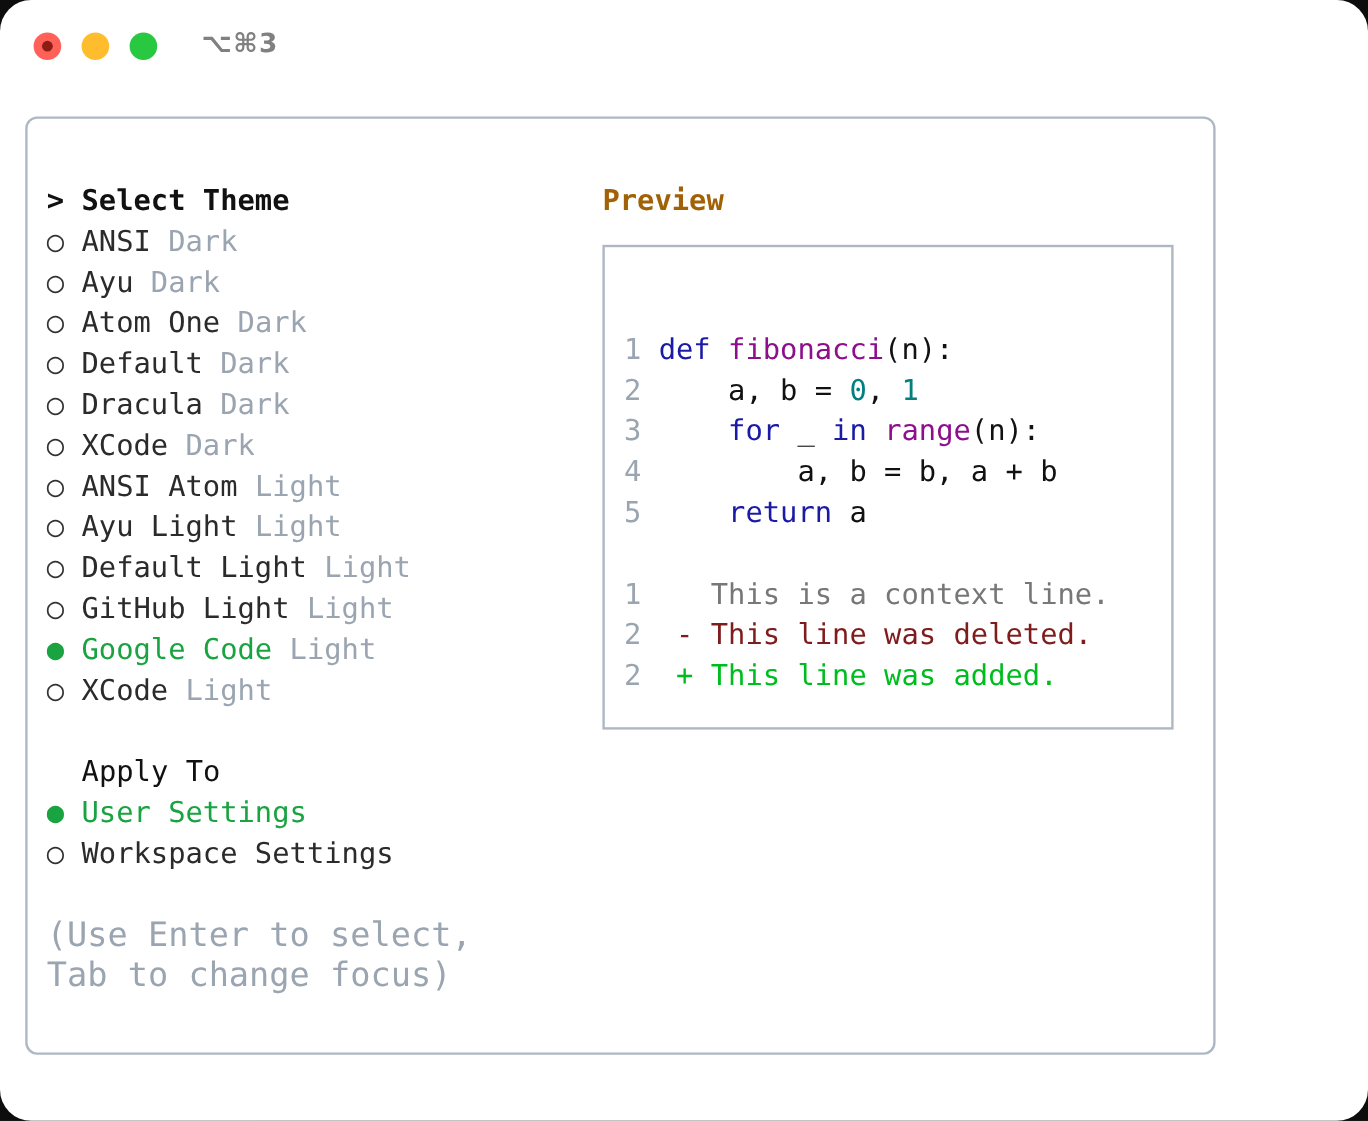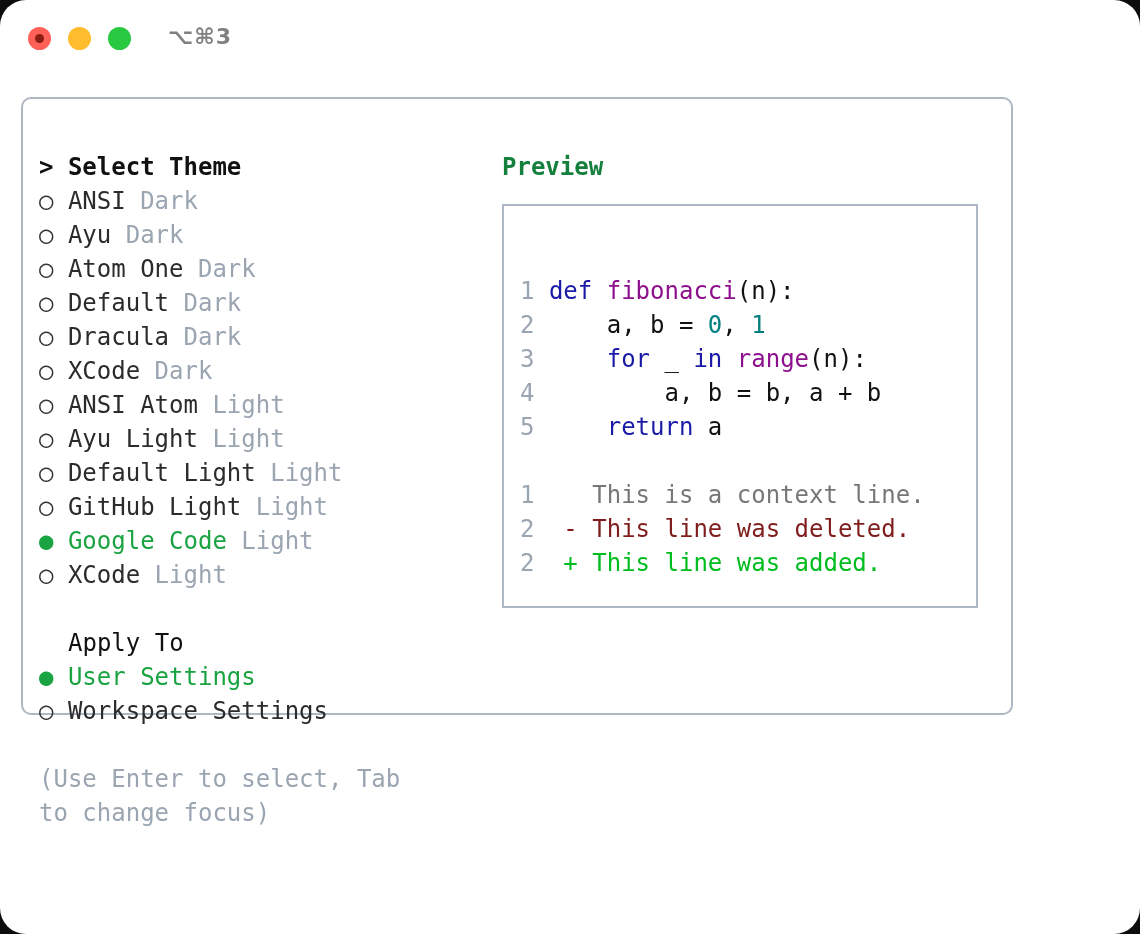--- a/index.html
+++ b/index.html
@@ -63,21 +63,21 @@
     font-weight: 600;
     white-space: pre;
   }
 
   
   #main-panel {
     position: absolute;
     left: 21px;
     top: 97px;
     width: 992px;
-    height: 618px;
+    height: 782px;
     border: 2px solid #aeb8c4;
     border-radius: 10px;
     box-sizing: border-box;
     background: #ffffff;
   }
 
   
   #theme-column {
     position: absolute;
     left: 16px;
@@ -109,38 +109,38 @@
   #apply-head {
     font-size: 24px;
     color: #111111;
     line-height: 34px;
     white-space: pre;
     padding-left: 29px;
   }
 
   #hint {
     margin-top: 34px;
-    font-size: 24px;
+    font-size: 28px;
     line-height: 34px;
     color: #9aa5b1;
     width: 400px;
     white-space: pre-wrap;
   }
 
   
   #preview-column {
     position: absolute;
     left: 479px;
     top: 51px;
     width: 480px;
   }
   #preview-title {
     font-size: 24px;
     font-weight: bold;
-    color: #15803d;
+    color: #a16207;
     line-height: 34px;
     white-space: pre;
   }
   #preview-box {
     margin-top: 20px;
     width: 476px;
     height: 404px;
     border: 2px solid #aeb8c4;
     box-sizing: border-box;
     background: #ffffff;

